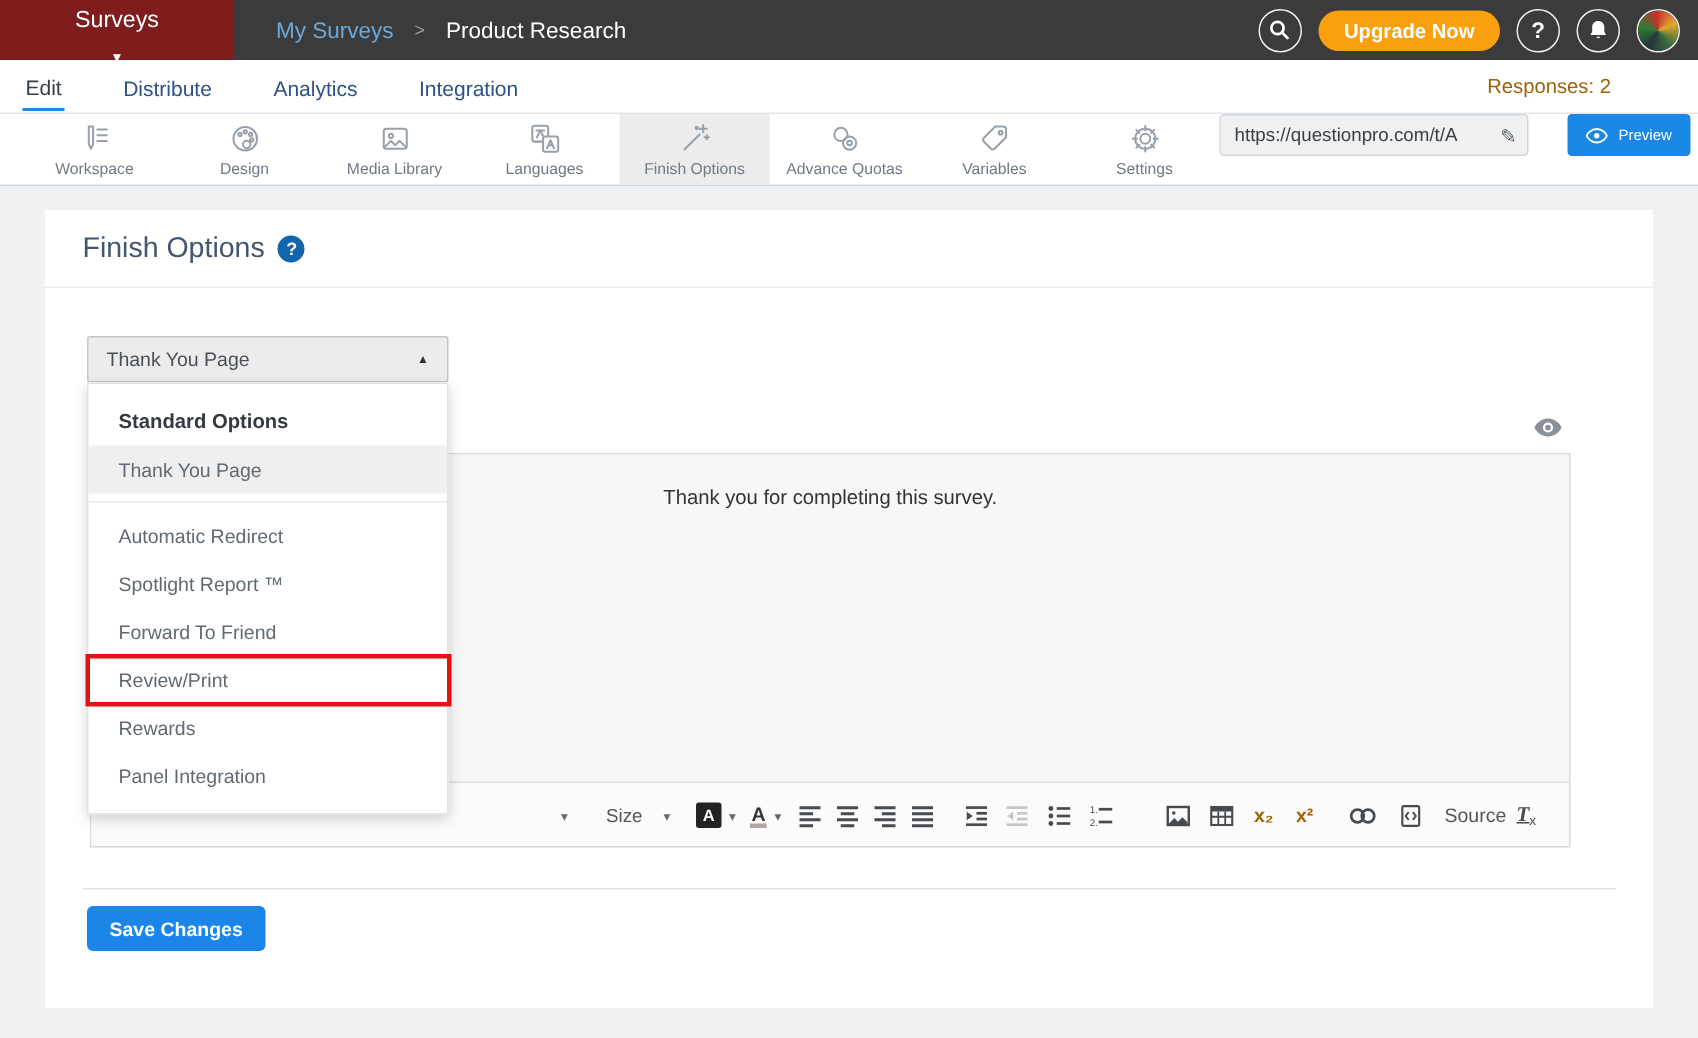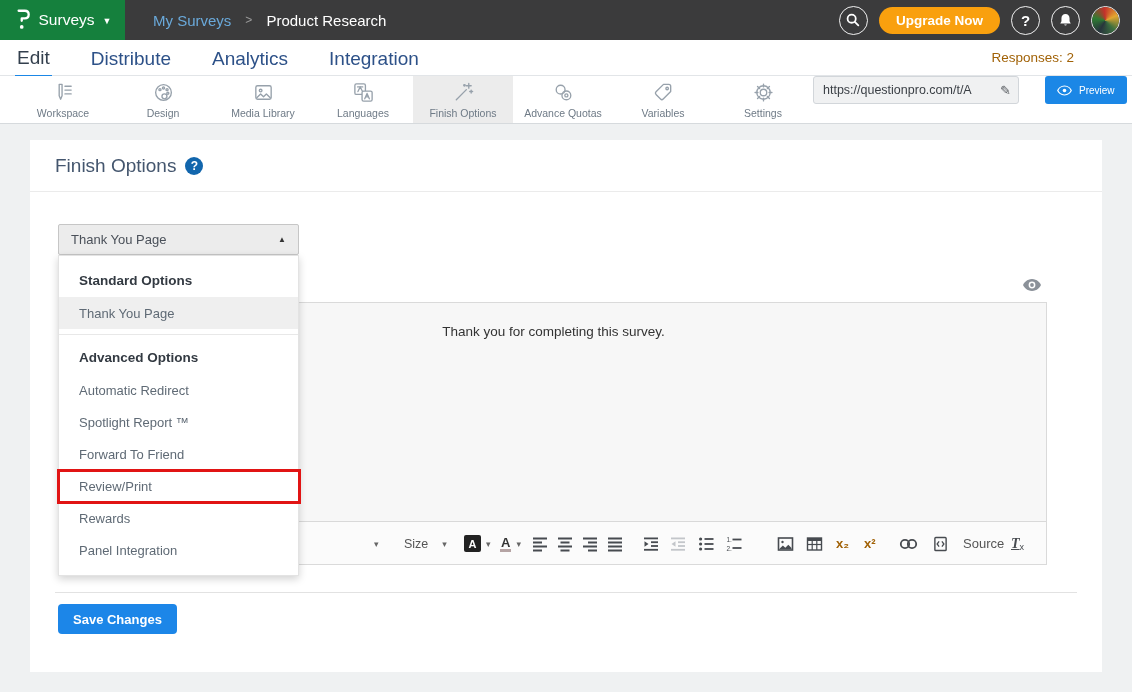--- a/index.html
+++ b/index.html
@@ -1,37 +1,37 @@
 <!DOCTYPE html>
 <html><head>
 <meta charset="utf-8">
 <style>
   * { margin:0; padding:0; box-sizing:border-box; }
   html,body { width:1132px; height:692px; }
   body { font-family:"Liberation Sans", sans-serif; background:#eff1f2; position:relative; overflow:hidden; }
 
   
   .topbar { position:absolute; left:0; top:0; width:1132px; height:40px; background:#3b3b3c; display:flex; align-items:center; }
-  .logo-block { width:125px; height:40px; background:#15803d; display:flex; align-items:center; justify-content:center; gap:8px; cursor:pointer; }
+  .logo-block { width:156px; height:40px; background:#7f1d1d; display:flex; align-items:center; justify-content:center; gap:8px; cursor:pointer;flex-direction:column; }
   .logo-block .product { color:#fff; font-size:15.5px; }
   .logo-block .caret-down { color:#fff; font-size:9px; margin-top:2px; }
   .breadcrumb { display:flex; align-items:center; gap:14px; margin-left:28px; font-size:15px; }
   .breadcrumb .crumb-link { color:#6aa9da; cursor:pointer; }
   .breadcrumb .crumb-sep { color:#9b9b9b; font-size:12px; }
   .breadcrumb .crumb-current { color:#ffffff; }
   .topbar-right { margin-left:auto; display:flex; align-items:center; gap:11px; padding-right:12px; }
   .circle-btn { width:29px; height:29px; border-radius:50%; border:1.6px solid rgba(255,255,255,.92); display:flex; align-items:center; justify-content:center; cursor:pointer; }
   .upgrade-btn { height:27px; padding:0 17px; border-radius:14px; background:#f9a00e; border:none; color:#fff; font-weight:bold; font-size:13.5px; cursor:pointer; font-family:inherit; }
   .qmark { color:#fff; font-weight:bold; font-size:15px; }
   .avatar-btn { overflow:hidden; }
   .avatar-img { width:100%; height:100%; border-radius:50%; background:conic-gradient(from 210deg,#27343c,#2e7d32,#c4302b,#e3a72f,#3b6e3f,#27343c); }
 
   
   .navbar { position:absolute; left:0; top:40px; width:1132px; height:36px; background:#fff; border-bottom:1px solid #e2e5e8; display:flex; align-items:center; }
-  .nav-tab { font-size:19px; color:#2d5188; cursor:pointer; margin-left:37px; padding:8px 2px 6px; }
+  .nav-tab { font-size:14px; color:#2d5188; cursor:pointer; margin-left:37px; padding:8px 2px 6px; }
   .nav-tab.first { margin-left:15px; }
   .nav-tab.active { color:#333f4d; border-bottom:2px solid #1b87e6; }
   .responses { margin-left:auto; margin-right:58px; font-size:13.5px; color:#a16207; }
 
   
   .ribbon { position:absolute; left:0; top:76px; width:1132px; height:48px; background:#fff; border-bottom:1px solid #d6dadd; display:flex; align-items:stretch; }
   .ribbon-tabs { display:flex; padding-left:13px; }
   .ribbon-tab { width:100px; display:flex; flex-direction:column; align-items:center; justify-content:center; gap:3px; cursor:pointer; }
   .ribbon-tab.active { background:#ececec; }
   .ribbon-tab .rlabel { font-size:10.5px; color:#6e7a86; }
@@ -228,21 +228,20 @@
 
   <div class="select-ctrl">
     <span class="sel-label">Thank You Page</span>
     <span class="caret-up">▲</span>
   </div>
 
   <div class="dd-panel">
     <div class="dd-header">Standard Options</div>
     <div class="dd-item selected">Thank You Page</div>
     <div class="dd-divider"></div>
-    <div class="dd-header">Advanced Options</div>
     <div class="dd-item">Automatic Redirect</div>
     <div class="dd-item">Spotlight Report ™</div>
     <div class="dd-item">Forward To Friend</div>
     <div class="dd-item">
       <span>Review/Print</span>
       <span class="red-frame"></span>
     </div>
     <div class="dd-item">Rewards</div>
     <div class="dd-item">Panel Integration</div>
   </div>

